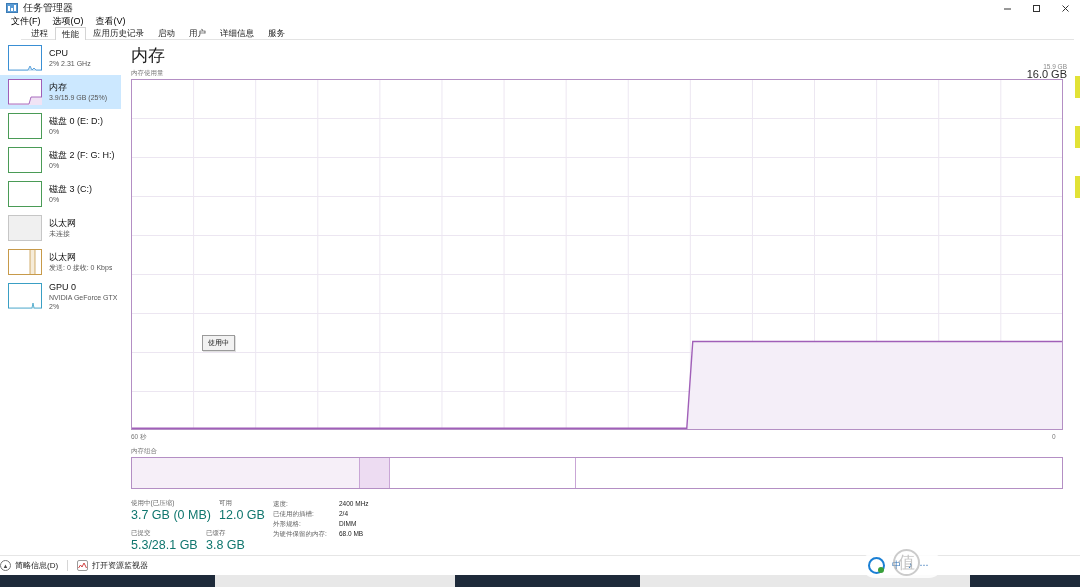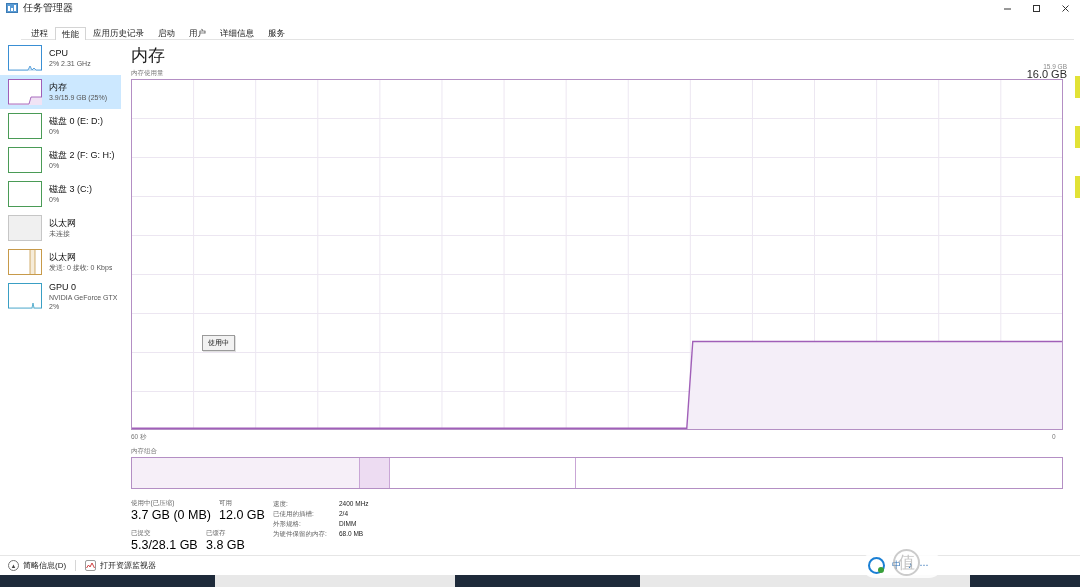--- a/index.html
+++ b/index.html
@@ -177,33 +177,33 @@
 
   
   .stats {
     position: absolute; left: 10px; top: 457px; width: 930px; height: 56px;
   }
   .stat-col { position: absolute; }
   .stat-lbl {
     font-size: 6.5px; color: #666; line-height: 9px; white-space: nowrap;
   }
   .stat-val {
-    font-size: 12.5px; color: #000000; line-height: 17px; white-space: nowrap; text-align: right;
+    font-size: 12.5px; color: #0f766e; line-height: 17px; white-space: nowrap; text-align: right;
   }
   .kv-row {
     display: flex; line-height: 10px; font-size: 6.5px; white-space: nowrap;
   }
   .kv-k { color: #666; width: 66px; flex: 0 0 auto; }
   .kv-v { color: #1b1b1b; }
 
   
   .statusbar {
     position: absolute; left: 0; top: 555px; width: 1080px; height: 20px;
     background: #ffffff; border-top: 1px solid #e6e6e6;
-    display: flex; align-items: center; padding-left: 8px;
+    display: flex; align-items: center; 
   }
   .sb-link {
     display: flex; align-items: center; font-size: 8px; color: #1a1a1a;
     cursor: default; white-space: nowrap;
   }
   .sb-sep { width: 1px; height: 11px; background: #d6d6d6; margin: 0 9px; }
   .circ {
     width: 11px; height: 11px; border-radius: 50%;
     border: 1px solid #767676; display: inline-flex;
     align-items: center; justify-content: center; margin-right: 4px;
@@ -287,20 +287,25 @@
       </div>
       <div class="tb-btn close">
         <svg width="9" height="9" viewBox="0 0 9 9">
             <line x1="1.5" y1="1.5" x2="7.5" y2="7.5" stroke="#333" stroke-width="1"></line>
             <line x1="7.5" y1="1.5" x2="1.5" y2="7.5" stroke="#333" stroke-width="1"></line>
           </svg>
       </div>
     </div>
   </div>
 
+  <div class="menubar">
+    <div class="menu-item">文件(F)</div>
+    <div class="menu-item">选项(O)</div>
+    <div class="menu-item">查看(V)</div>
+  </div>
 
   <div class="tabbar">
     <div class="tab">进程</div>
     <div class="tab active">性能</div>
     <div class="tab">应用历史记录</div>
     <div class="tab">启动</div>
     <div class="tab">用户</div>
     <div class="tab">详细信息</div>
     <div class="tab">服务</div>
   </div>

